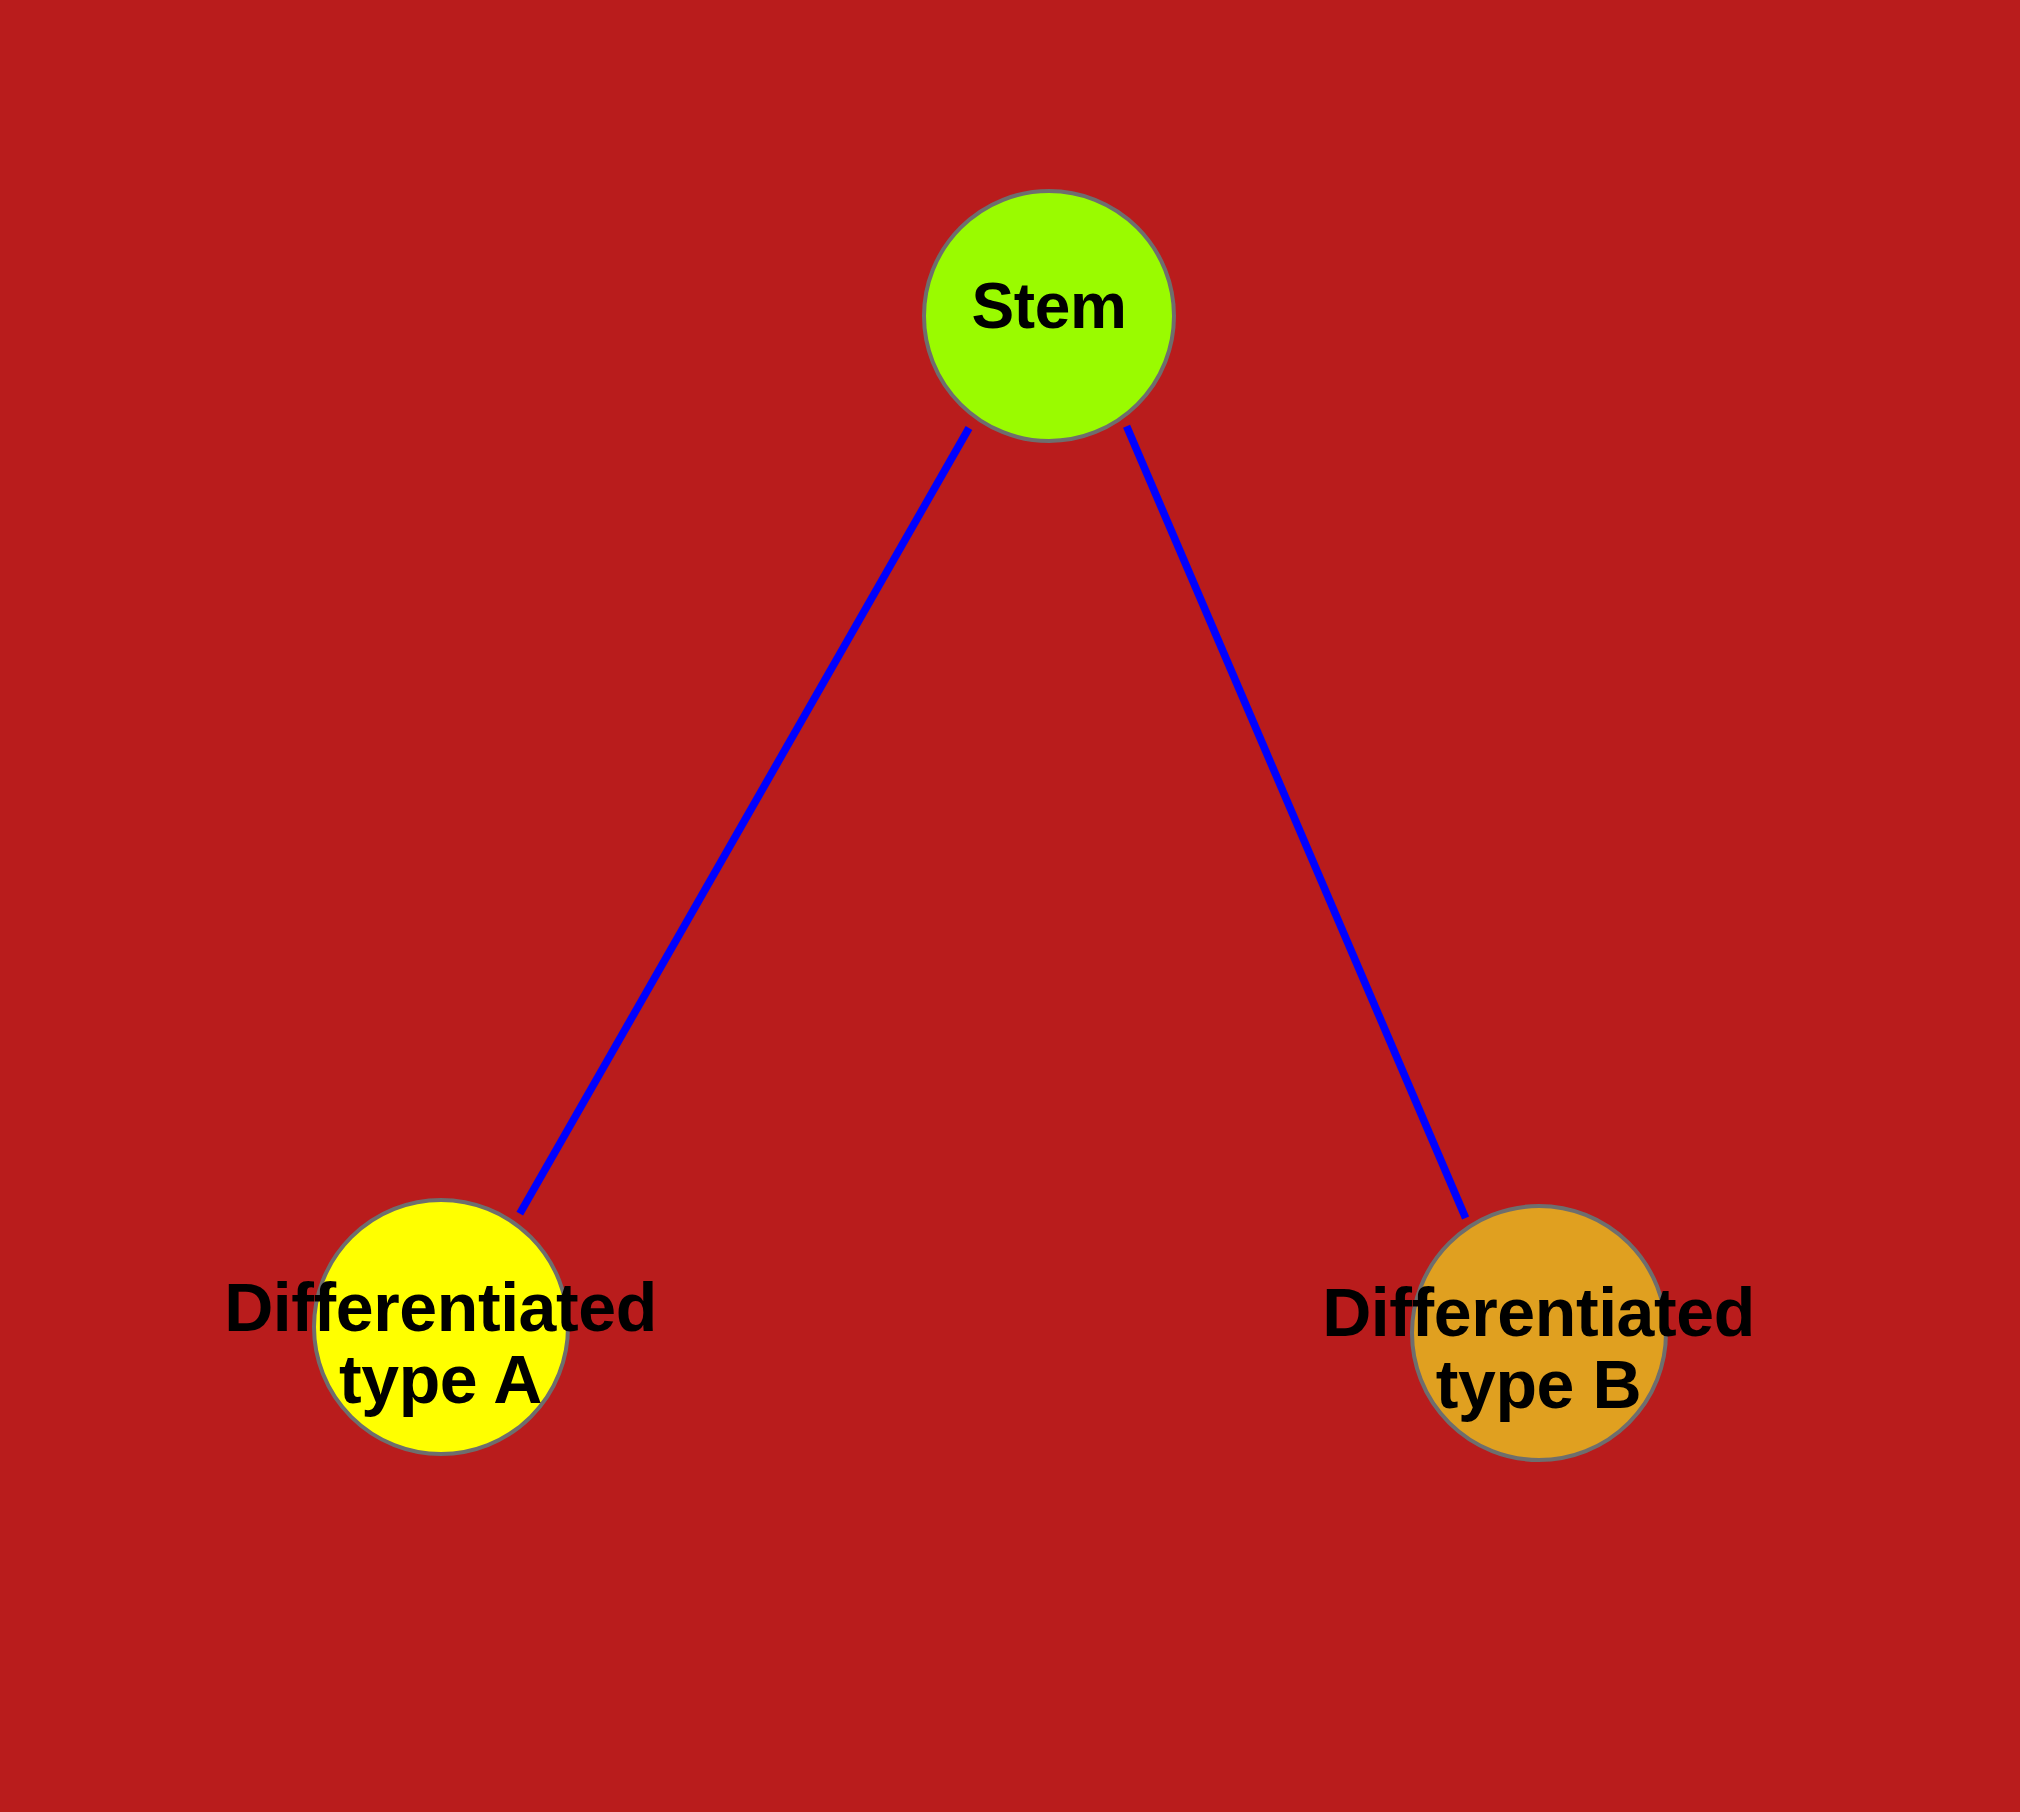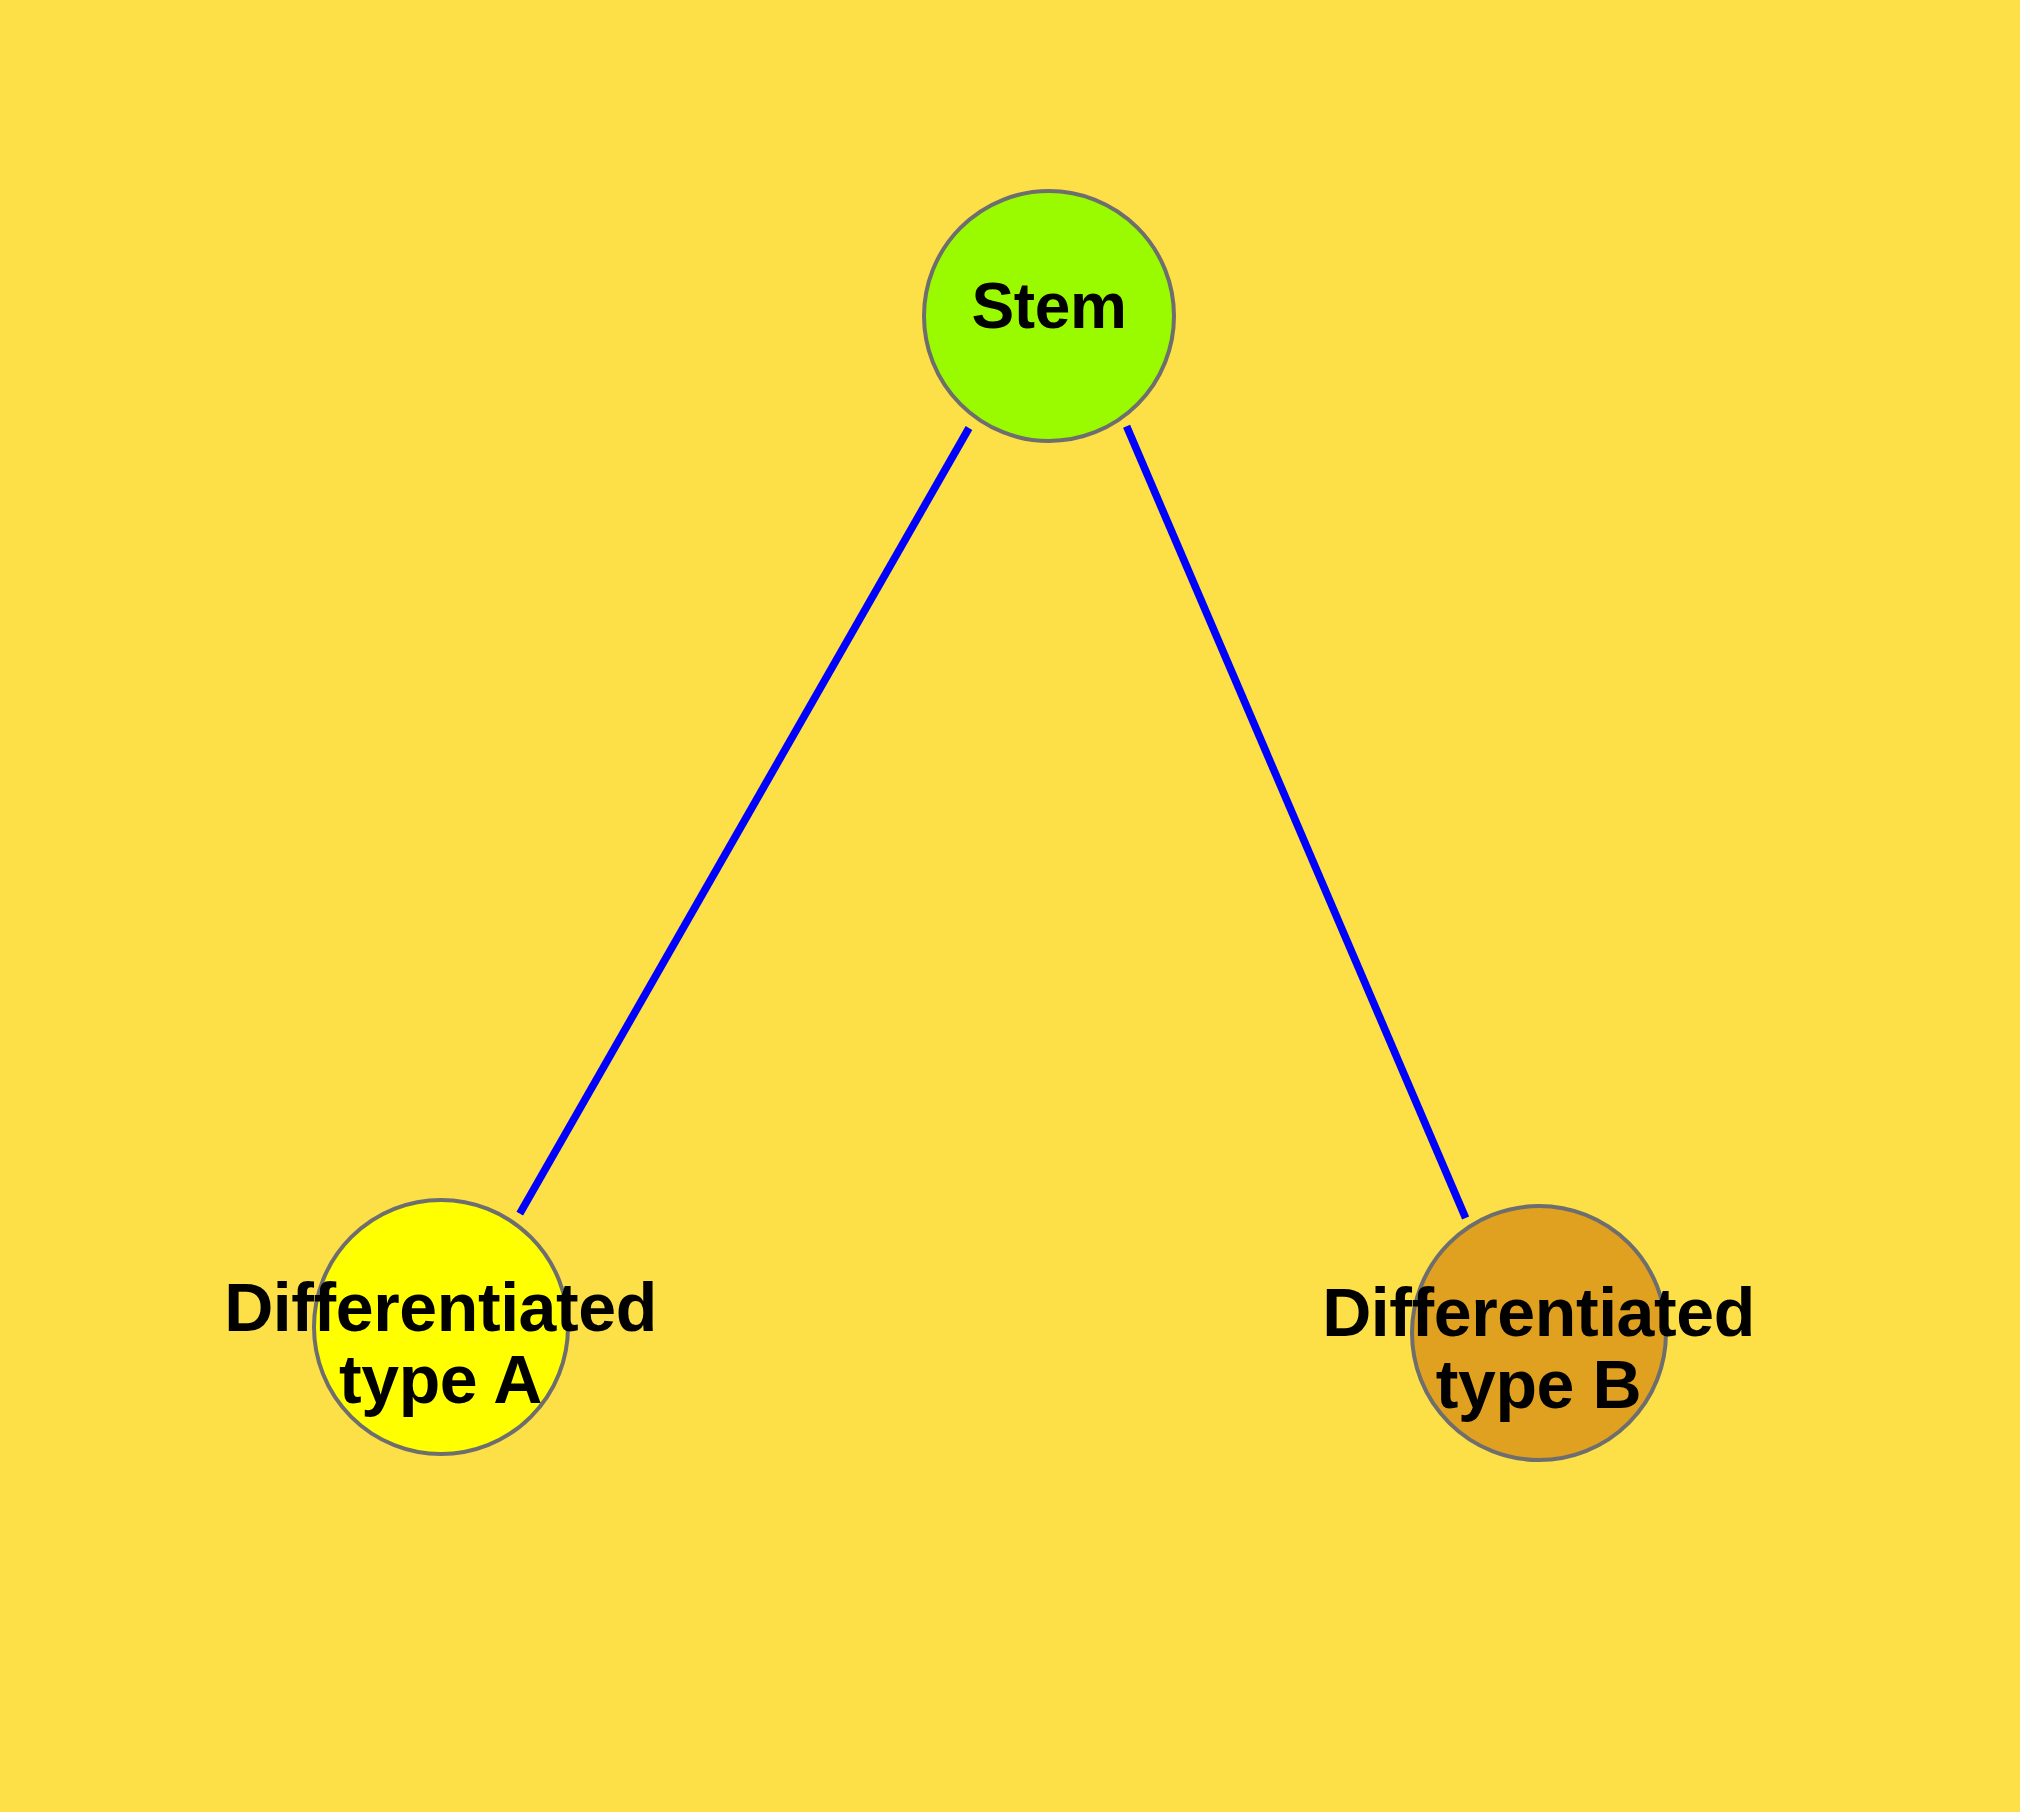--- a/index.html
+++ b/index.html
@@ -10,21 +10,21 @@
   body {
     width: 2021px;
     height: 1812px;
     overflow: hidden;
     font-family: "Liberation Sans", sans-serif;
   }
   #graph-canvas {
     position: relative;
     width: 2021px;
     height: 1812px;
-    background: #fde047;
+    background: #b91c1c;
   }
   #edge-layer {
     position: absolute;
     left: 0;
     top: 0;
     width: 2021px;
     height: 1812px;
   }
   #node-layer {
     position: absolute;

